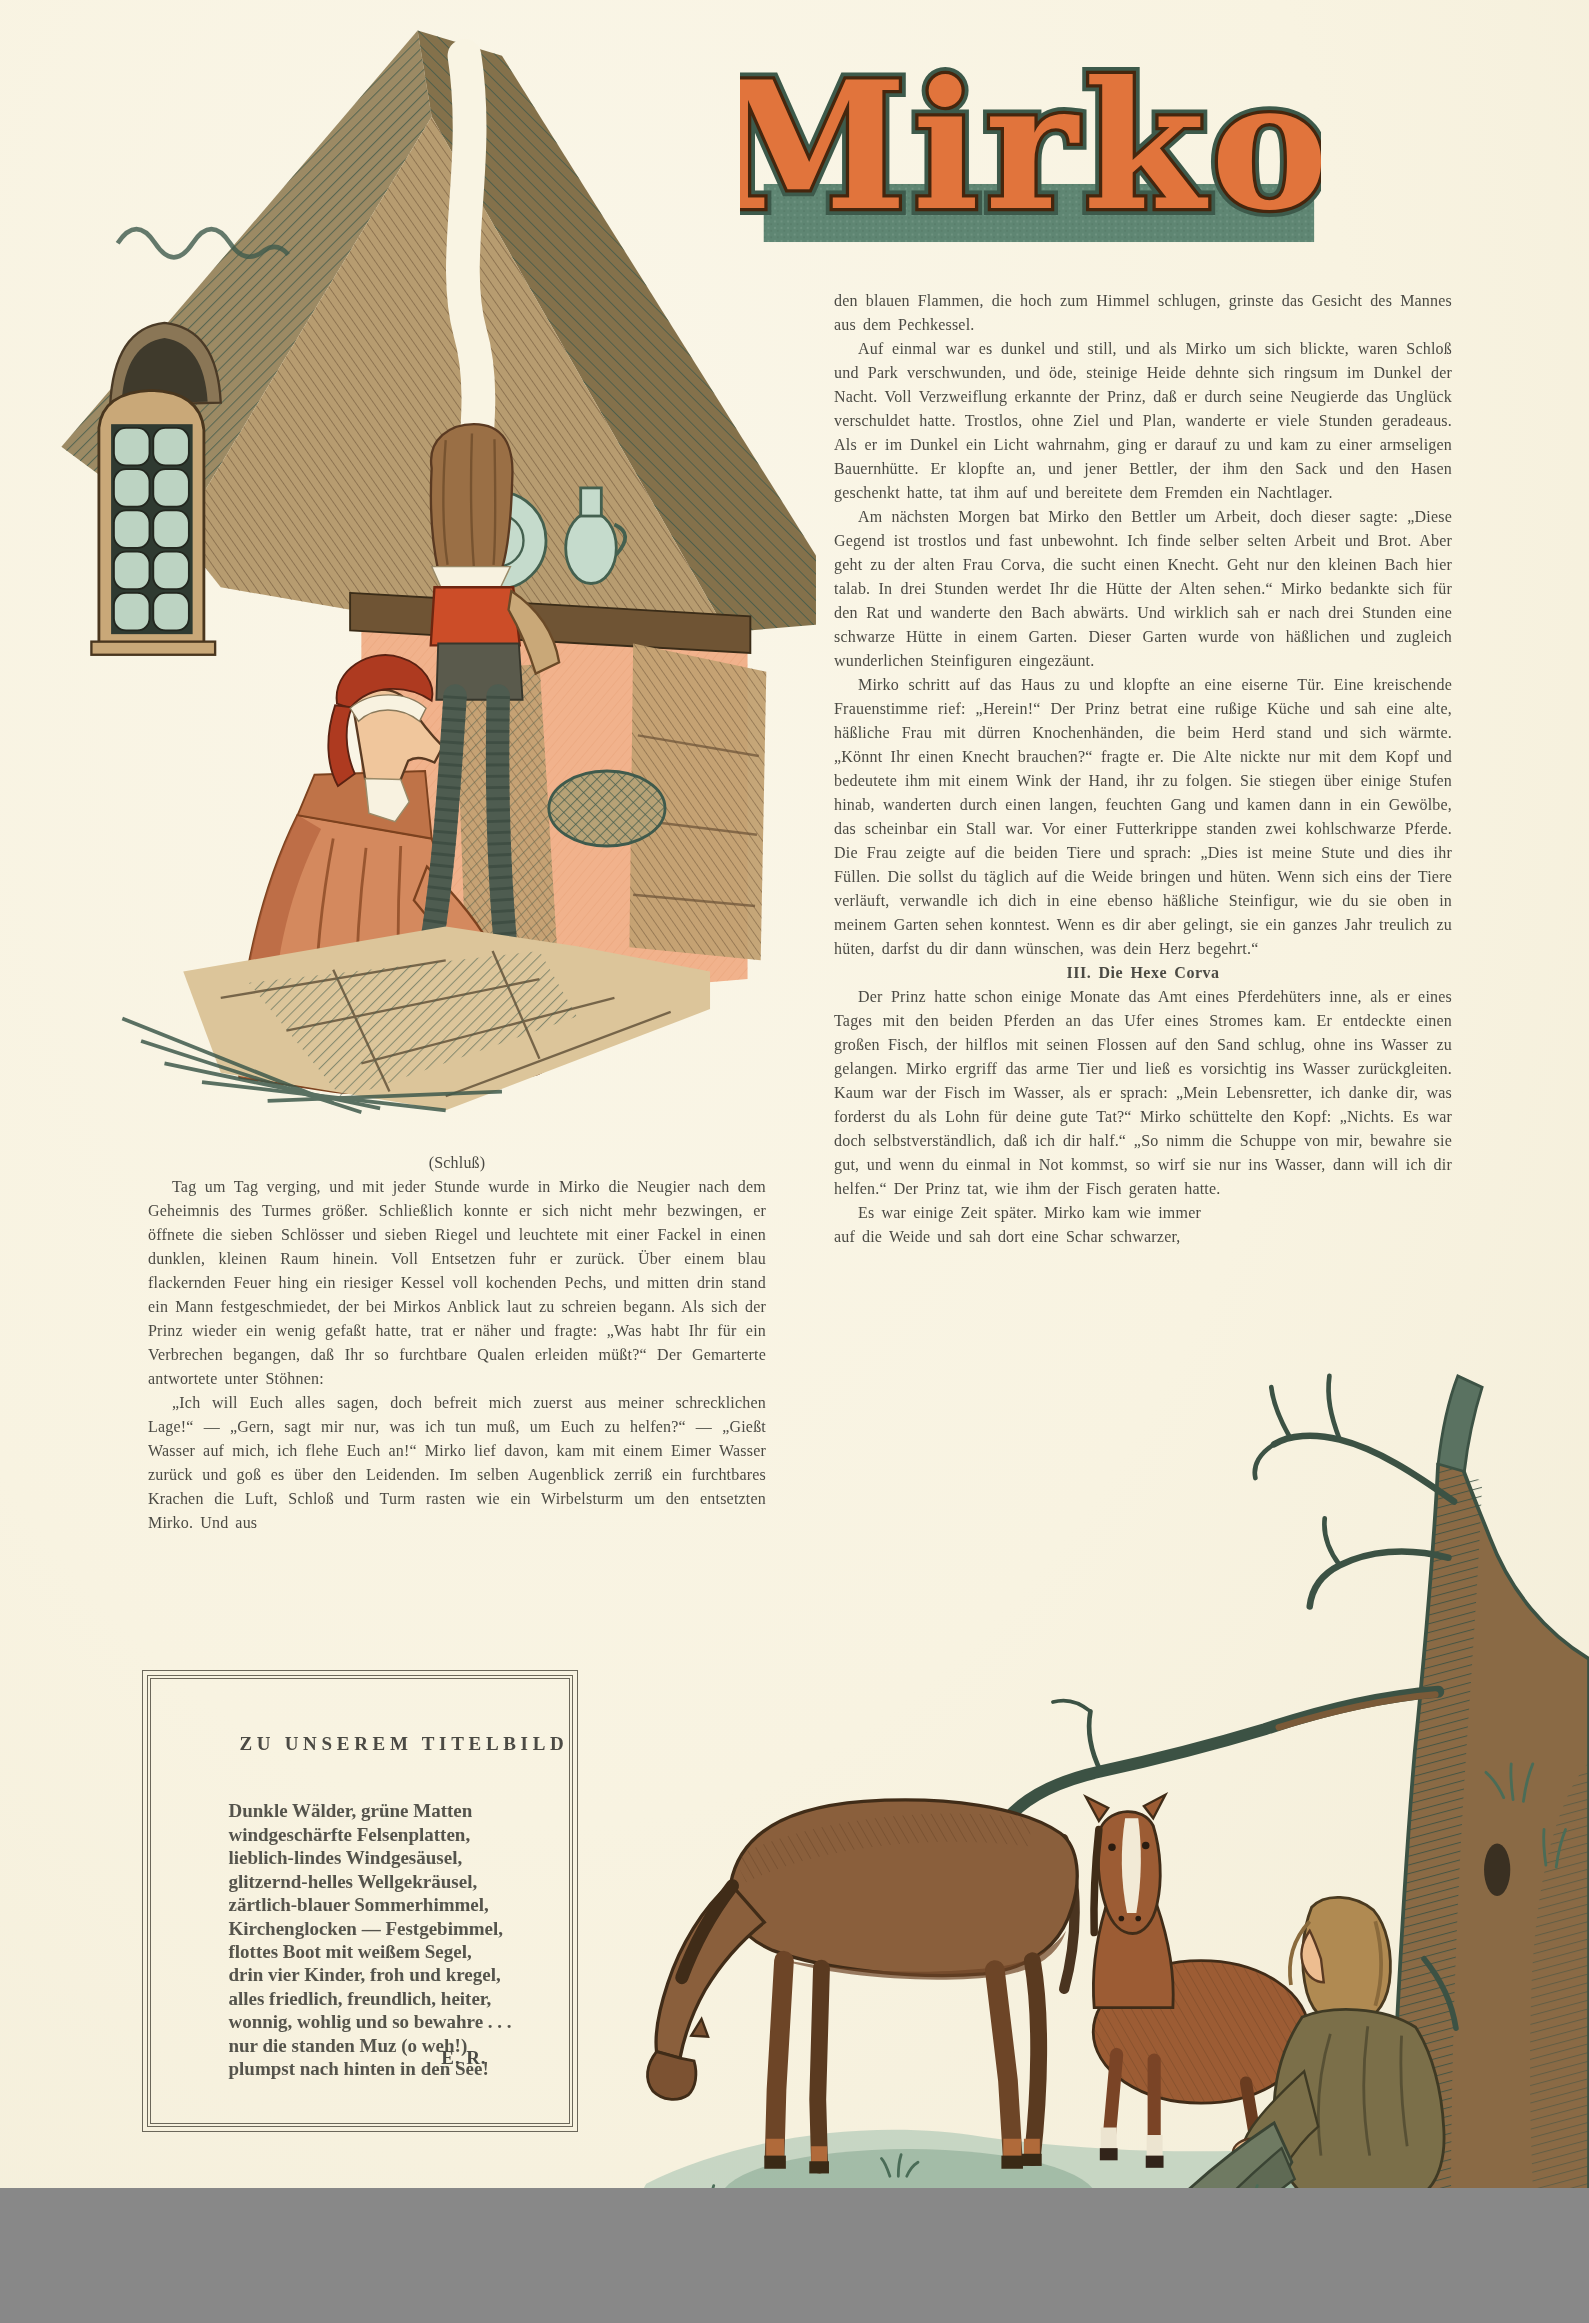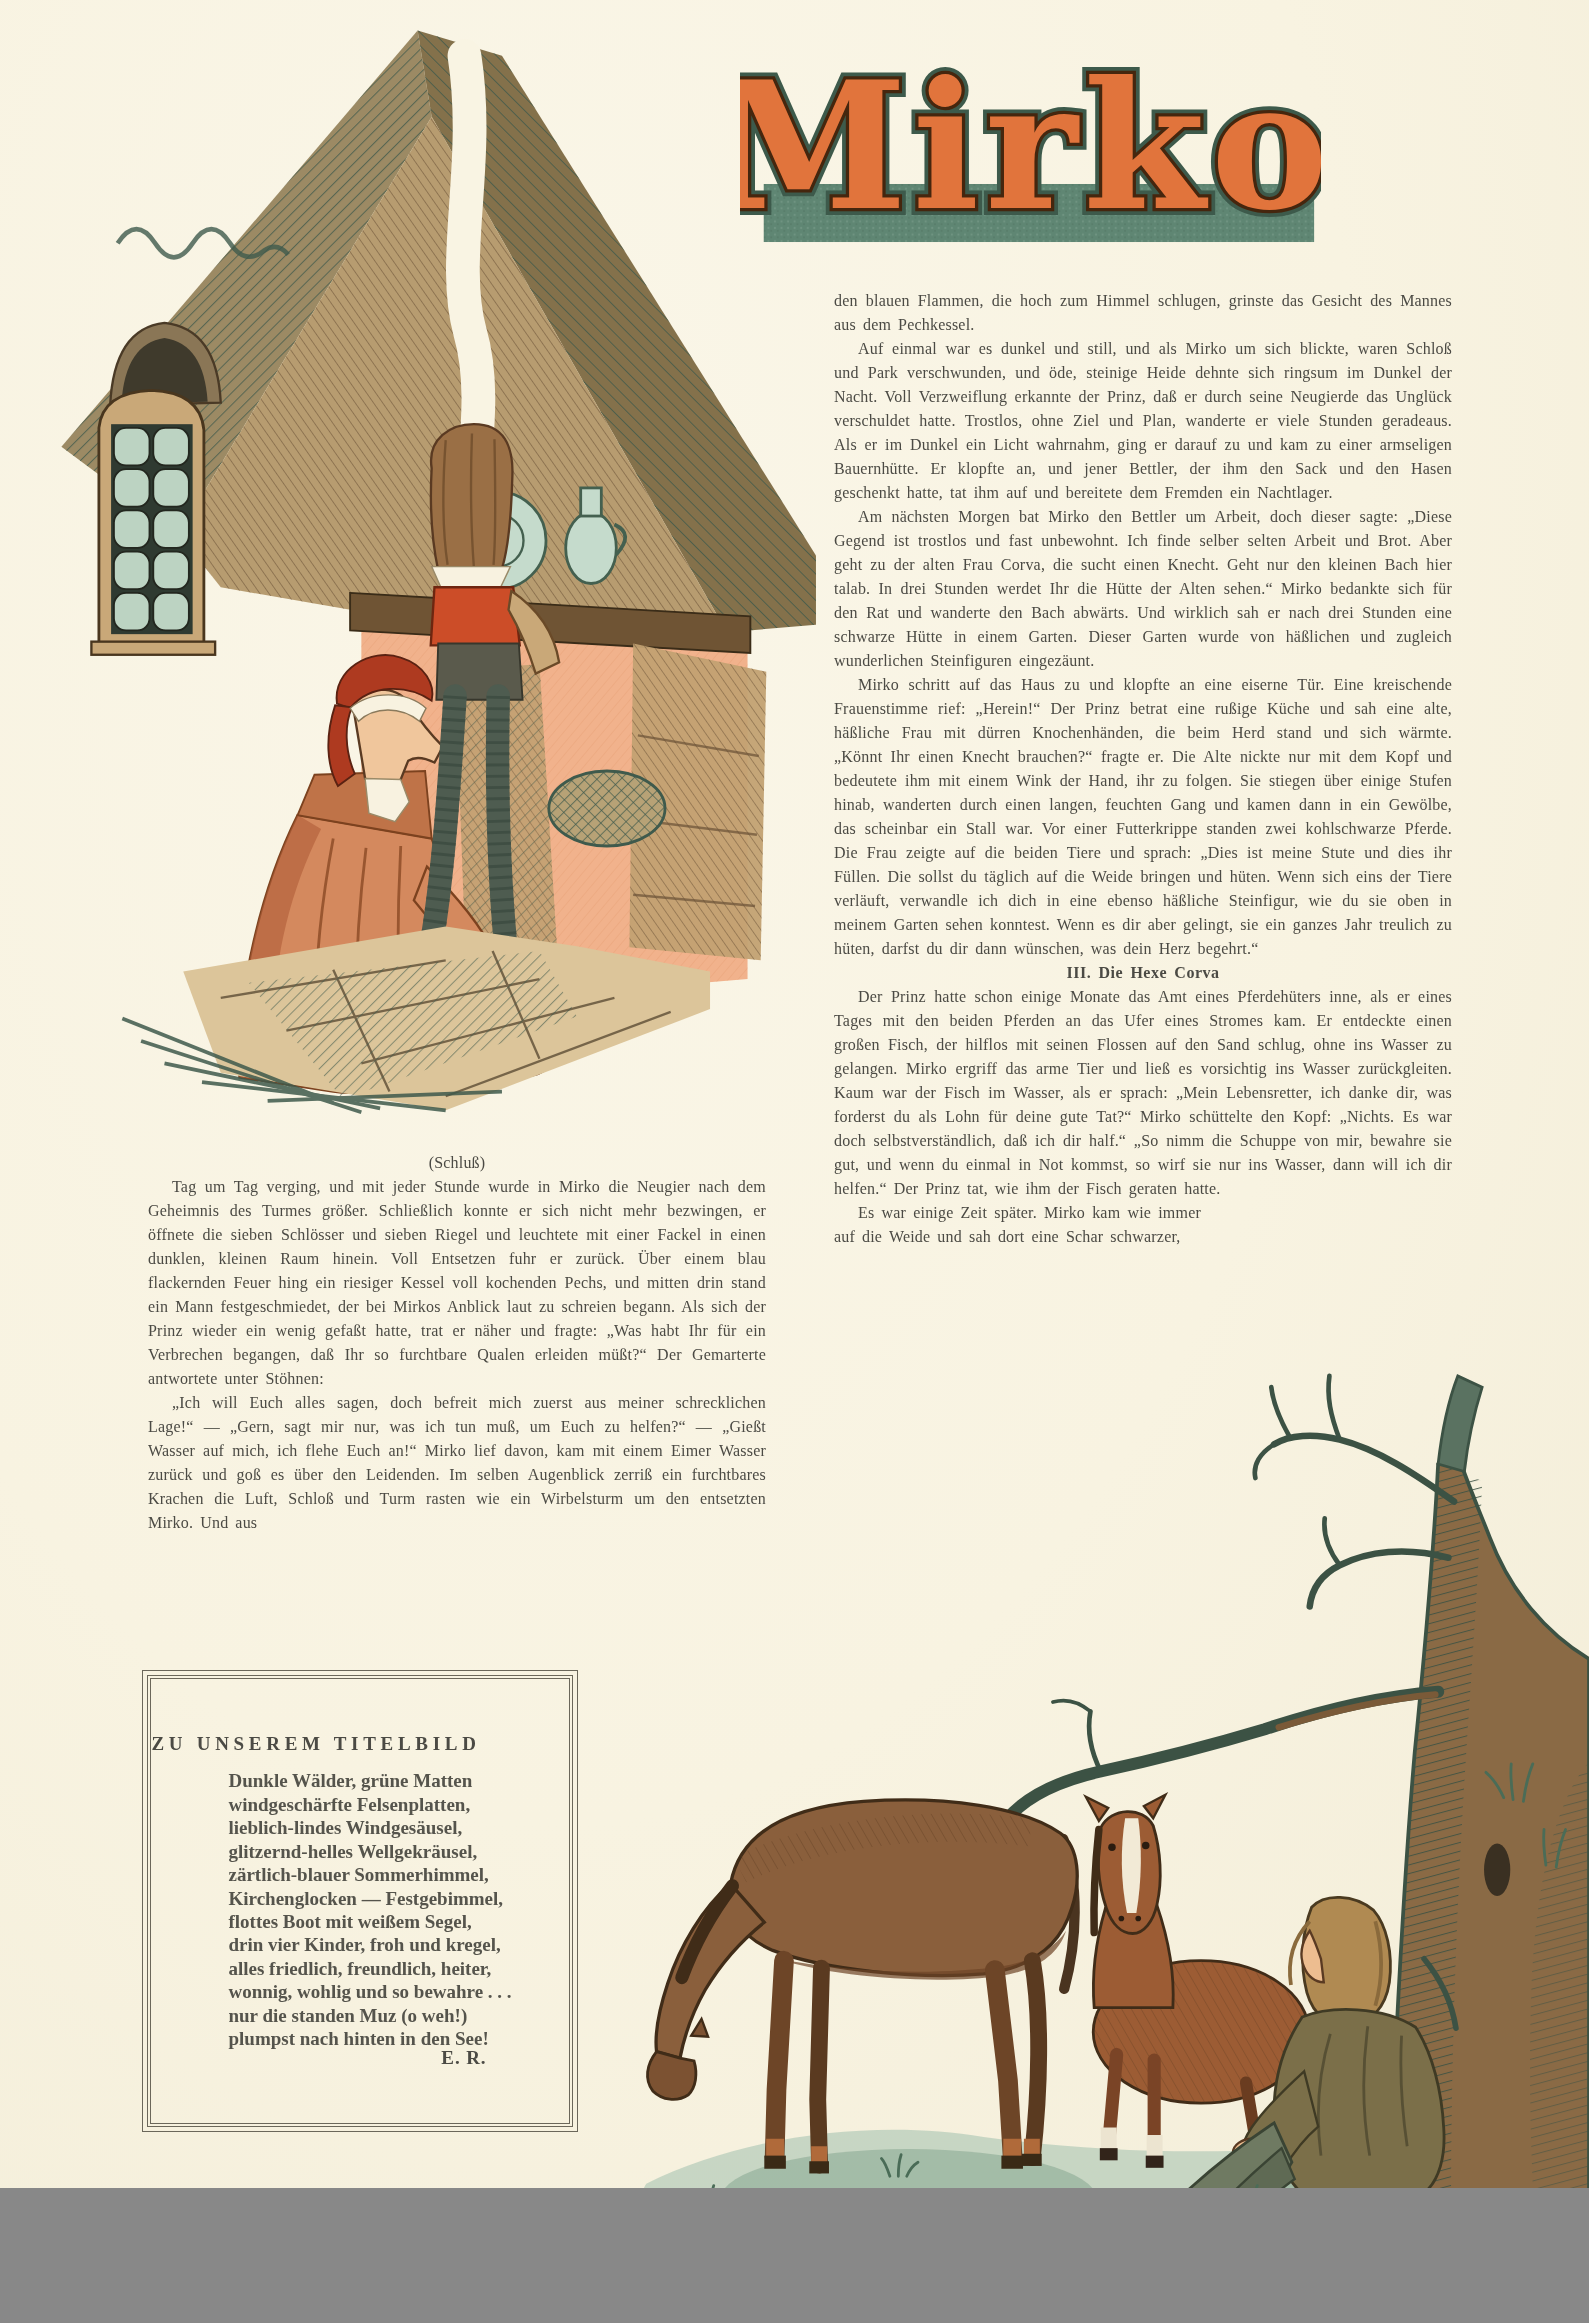--- a/index.html
+++ b/index.html
@@ -17,23 +17,23 @@
   .col-left{left:148px; top:1151px; width:618px;}
   .section-heading{font-weight:bold; text-align:center; text-indent:0;
        margin:15px 0 11.2px 0; letter-spacing:0.5px;}
   .schluss-heading{text-align:center; margin:0 0 13px 0;}
   .cutout{float:right; width:251px; height:178px;}
   
   .poem-box{position:absolute; left:142px; top:1670px; width:436px; height:462px;
        border:1.4px solid #6b675a; padding:3.7px; box-sizing:border-box;}
   .poem-mid{border:1.4px solid #6b675a; padding:2.8px; height:100%; box-sizing:border-box;}
   .poem-in{border:0.9px solid #6b675a; height:100%; box-sizing:border-box; position:relative;}
-  .poem-title{margin-top:54px; text-align:left; font-weight:bold; font-size:19px;
+  .poem-title{margin-top:54px; text-align:right; font-weight:bold; font-size:19px;
        letter-spacing:4.7px; color:#4b4a44;}
-  .poem-lines{margin-top:14px; padding-left:77px; font-weight:bold; font-size:19px;
+  .poem-lines{margin-top:44px; padding-left:77px; font-weight:bold; font-size:19px;
        line-height:23.4px; color:#55544c;}
   .poem-sig{position:absolute; right:82px; bottom:54px; font-weight:bold; font-size:19px;
        letter-spacing:0.9px;}
   
   .footer{position:absolute; left:90px; top:2267px; display:flex; gap:24px;
        font-family:"Liberation Sans", sans-serif; font-weight:bold; font-size:19.7px;
        color:#47463f; letter-spacing:0.2px; transform:scaleX(.97); transform-origin:left;}
   
   .illu{position:absolute;}
   #cottage{left:52px; top:23.4px;}

